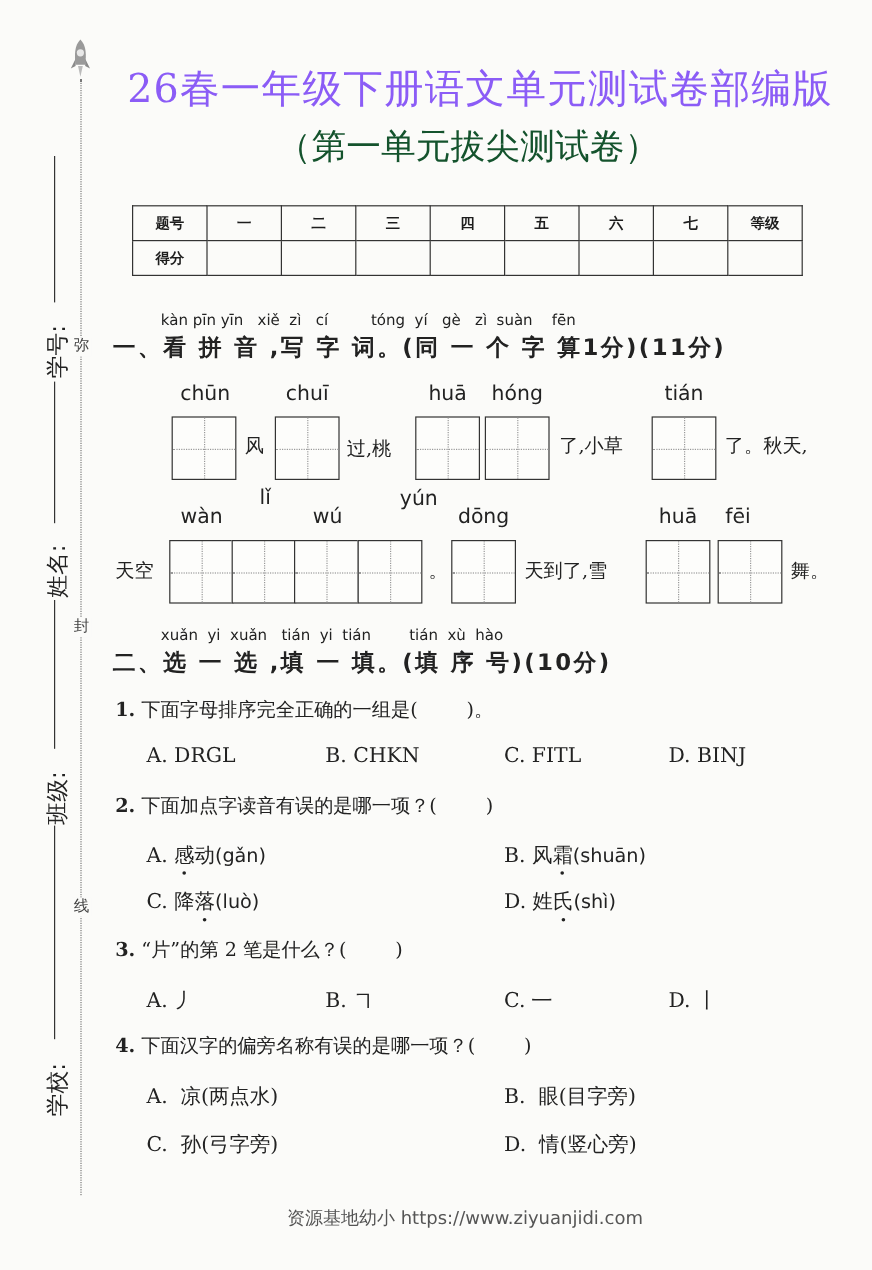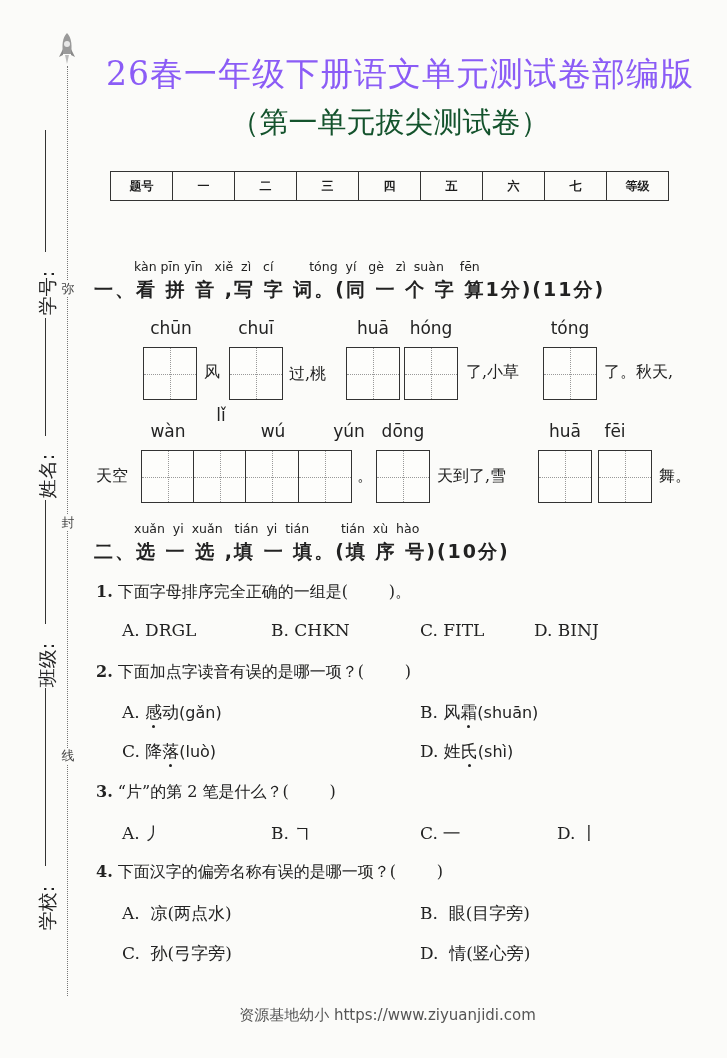--- a/index.html
+++ b/index.html
@@ -77,46 +77,57 @@
     <td>题号</td>
     <td>一</td>
     <td>二</td>
     <td>三</td>
     <td>四</td>
     <td>五</td>
     <td>六</td>
     <td>七</td>
     <td>等级</td>
   </tr>
+  <tr>
+    <td>得分</td>
+    <td></td>
+    <td></td>
+    <td></td>
+    <td></td>
+    <td></td>
+    <td></td>
+    <td></td>
+    <td></td>
+  </tr>
 </tbody>
   </table>
 
 <div class="abs pinyin-line" style="left:134px;top:259px;">kàn pīn yīn   xiě  zì   cí         tóng  yí   gè   zì  suàn    fēn</div>
 <div class="abs section-title" style="left:94px;top:277px;">一、看 拼 音 ,写 字 词。(同 一 个 字 算1分)(11分)</div>
 
 <div class="abs py" style="left:131px;top:318px;">chūn</div>
 <div class="abs py" style="left:216px;top:318px;">chuī</div>
 <div class="abs py" style="left:333px;top:318px;">huā</div>
 <div class="abs py" style="left:391px;top:318px;">hóng</div>
-<div class="abs py" style="left:530px;top:318px;">tóng</div>
+<div class="abs py" style="left:530px;top:318px;">tián</div>
 
 <div class="tz" style="left:143px;top:347px;"></div>
 <div class="abs inline-text" style="left:204px;top:362px;">风</div>
 <div class="tz" style="left:229px;top:347px;"></div>
 <div class="abs inline-text" style="left:289px;top:364px;">过,桃</div>
 <div class="tz" style="left:346px;top:347px;"></div>
 <div class="tz" style="left:404px;top:347px;"></div>
 <div class="abs inline-text" style="left:466px;top:362px;">了,小草</div>
 <div class="tz" style="left:543px;top:347px;"></div>
 <div class="abs inline-text" style="left:604px;top:362px;">了。秋天,</div>
 
 <div class="abs py" style="left:128px;top:421px;">wàn</div>
 <div class="abs py" style="left:181px;top:405px;">lǐ</div>
 <div class="abs py" style="left:233px;top:421px;">wú</div>
-<div class="abs py" style="left:285px;top:421px;padding-left:24px;">yún</div>
+<div class="abs py" style="left:285px;top:406px;padding-left:24px;">yún</div>
 <div class="abs py" style="left:363px;top:421px;">dōng</div>
 <div class="abs py" style="left:525px;top:421px;">huā</div>
 <div class="abs py" style="left:575px;top:421px;">fēi</div>
 
 <div class="abs inline-text" style="left:96px;top:466px;">天空</div>
 <div class="tz" style="left:141px;top:450px;"></div>
 <div class="tz" style="left:193px;top:450px;"></div>
 <div class="tz" style="left:245px;top:450px;"></div>
 <div class="tz" style="left:298px;top:450px;"></div>
 <div class="abs inline-text" style="left:357px;top:466px;">。</div>
@@ -126,21 +137,21 @@
 <div class="tz" style="left:598px;top:450px;"></div>
 <div class="abs inline-text" style="left:659px;top:466px;">舞。</div>
 
 <div class="abs pinyin-line" style="left:134px;top:521px;">xuǎn  yi  xuǎn   tián  yi  tián        tián  xù  hào</div>
 <div class="abs section-title" style="left:94px;top:539px;">二、选 一 选 ,填 一 填。(填 序 号)(10分)</div>
 
 <div class="abs q" style="top:582px;"><b>1.</b> <span>下面字母排序完全正确的一组是(        )。</span></div>
 <div class="abs opt" style="left:122px;top:620px;">A. DRGL</div>
 <div class="abs opt" style="left:271px;top:620px;">B. CHKN</div>
 <div class="abs opt" style="left:420px;top:620px;">C. FITL</div>
-<div class="abs opt" style="left:534px;top:620px;">D. BINJ</div>
+<div class="abs opt" style="left:557px;top:620px;">D. BINJ</div>
 
 <div class="abs q" style="top:662px;"><b>2.</b> <span>下面加点字读音有误的是哪一项？(        )</span></div>
 <div class="abs opt" style="left:122px;top:701px;"><span>A.</span> <span class="dot">感</span><span>动</span><span style="font-family:'DejaVu Sans',sans-serif;font-size:16px;">(gǎn)</span></div>
 <div class="abs opt" style="left:420px;top:701px;"><span>B.</span> <span>风</span><span class="dot">霜</span><span style="font-family:'DejaVu Sans',sans-serif;font-size:16px;">(shuān)</span></div>
 <div class="abs opt" style="left:122px;top:740px;"><span>C.</span> <span>降</span><span class="dot">落</span><span style="font-family:'DejaVu Sans',sans-serif;font-size:16px;">(luò)</span></div>
 <div class="abs opt" style="left:420px;top:740px;"><span>D.</span> <span>姓</span><span class="dot">氏</span><span style="font-family:'DejaVu Sans',sans-serif;font-size:16px;">(shì)</span></div>
 
 <div class="abs q" style="top:782px;"><b>3.</b> <span>“片”的第 2 笔是什么？(        )</span></div>
 <div class="abs opt" style="left:122px;top:822px;">A. ㇓</div>
 <div class="abs opt" style="left:271px;top:822px;">B. ㇕</div>

